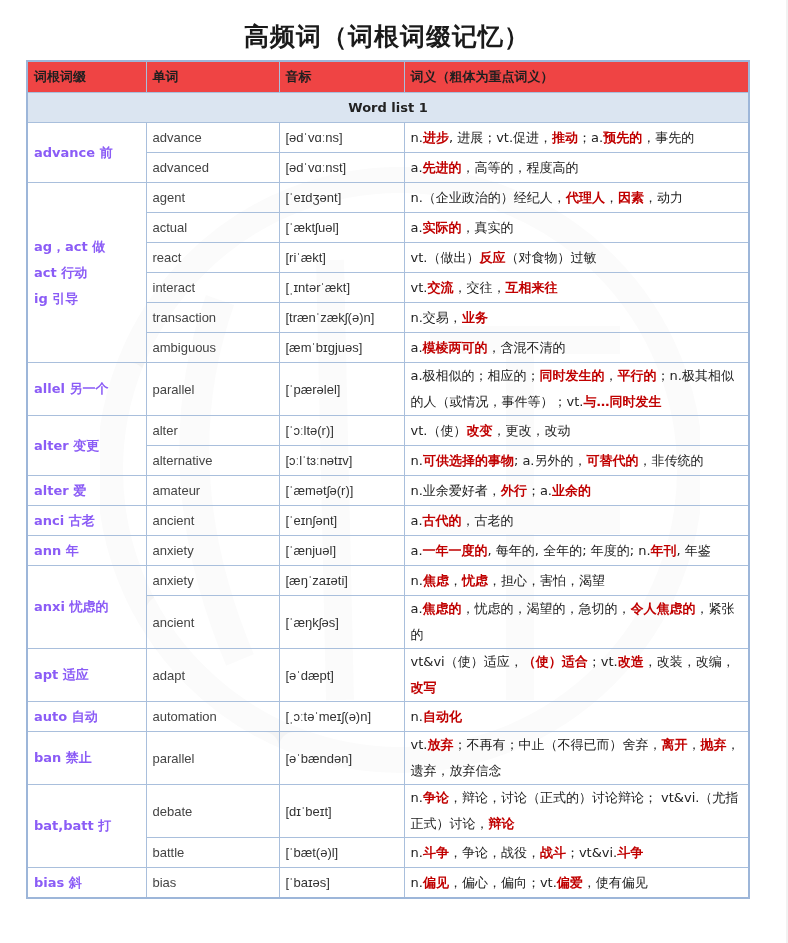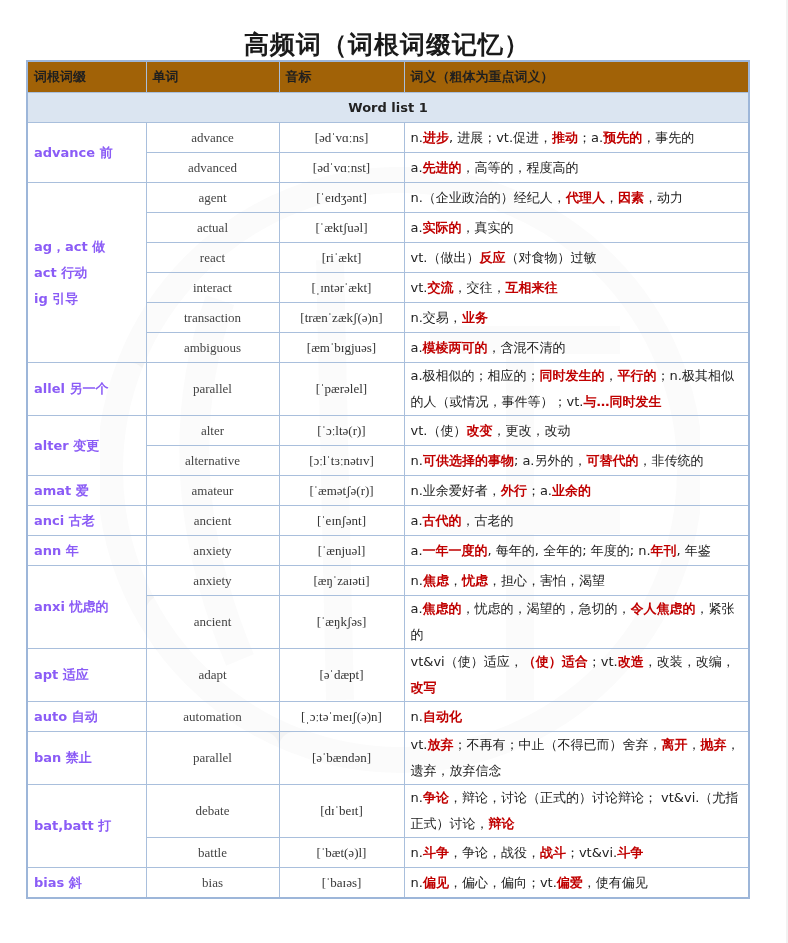--- a/index.html
+++ b/index.html
@@ -8,47 +8,46 @@
     background: #ffffff;
     font-family: "DejaVu Sans", "Liberation Sans", sans-serif;
     color: #222;
   }
   .right-edge { position: absolute; top: 0; right: 0; width: 2px; height: 943px; background: #f2f2f2; }
   .watermark {
     position: absolute; left: 100px; top: 140px; width: 600px; height: 650px;
     pointer-events: none; z-index: 0;
   }
   .title {
-    position: absolute; left: 0; top: 28px; width: 774px; text-align: center;
+    position: absolute; left: 0; top: 20px; width: 774px; text-align: center;
     font-family: "DejaVu Serif", "Liberation Serif", serif;
     font-size: 25px; font-weight: bold; color: #1a1a1a; letter-spacing: 1px;
   }
   table.vocab {
     position: absolute; left: 26px; top: 60px; width: 722px;
     border-collapse: collapse; table-layout: fixed; z-index: 1;
     border: 2px solid #9db6d9;
   }
   table.vocab td, table.vocab th {
     border: 1px solid #a9bfdc;
     padding: 0 6px;
     vertical-align: middle;
     font-size: 13px;
   }
   table.vocab th {
-    background: #a16207; height: 30px; text-align: left;
+    background: #ef4444; height: 30px; text-align: left;
     font-weight: bold; font-size: 13px; color: #1f1f1f;
   }
   td.listrow {
     background: #dbe5f1; text-align: center; font-weight: bold; height: 29px; font-size: 14px;
   }
   td.root { font-weight: bold; font-size: 14px; line-height: 26px; color: #8b5cf6; background: rgba(255,255,255,0.6); }
   td.word, td.ipa {
-    font-family: Liberation Serif, serif; font-size: 12.5px; color: #444;
+    font-family: Liberation Sans, sans-serif; font-size: 12.5px; color: #444;
     background: rgba(255,255,255,0.6);
-    text-align: center;
   }
   td.ipa { font-size: 12.5px; color: #333; }
   td.meaning { font-size: 13px; line-height: 26px; color: #222; background: rgba(255,255,255,0.6); padding-top: 1px; padding-bottom: 1px; }
   .hl { color: #c00000; font-weight: bold; }
   tr.h31 td { height: 29px; }
   tr.h54 td { height: 52px; border-radius: 15px; }
 </style>
 </head>
 <body>
 
@@ -139,21 +138,21 @@
         <td class="word">alter</td>
         <td class="ipa">[ˈɔːltə(r)]</td>
         <td class="meaning"><span>vt.（使）</span><span class="hl">改变</span><span>，更改，改动</span></td>
       </tr>
       <tr class="h31">
         <td class="word">alternative</td>
         <td class="ipa">[ɔːlˈtɜːnətɪv]</td>
         <td class="meaning"><span>n.</span><span class="hl">可供选择的事物</span><span>; a.另外的，</span><span class="hl">可替代的</span><span>，非传统的</span></td>
       </tr>
       <tr class="h31">
-        <td class="root" rowspan="1">amat 爱</td>
+        <td class="root" rowspan="1">alter 爱</td>
         <td class="word">amateur</td>
         <td class="ipa">[ˈæmətʃə(r)]</td>
         <td class="meaning"><span>n.业余爱好者，</span><span class="hl">外行</span><span>；a.</span><span class="hl">业余的</span></td>
       </tr>
       <tr class="h31">
         <td class="root" rowspan="1">anci 古老</td>
         <td class="word">ancient</td>
         <td class="ipa">[ˈeɪnʃənt]</td>
         <td class="meaning"><span>a.</span><span class="hl">古代的</span><span>，古老的</span></td>
       </tr>

